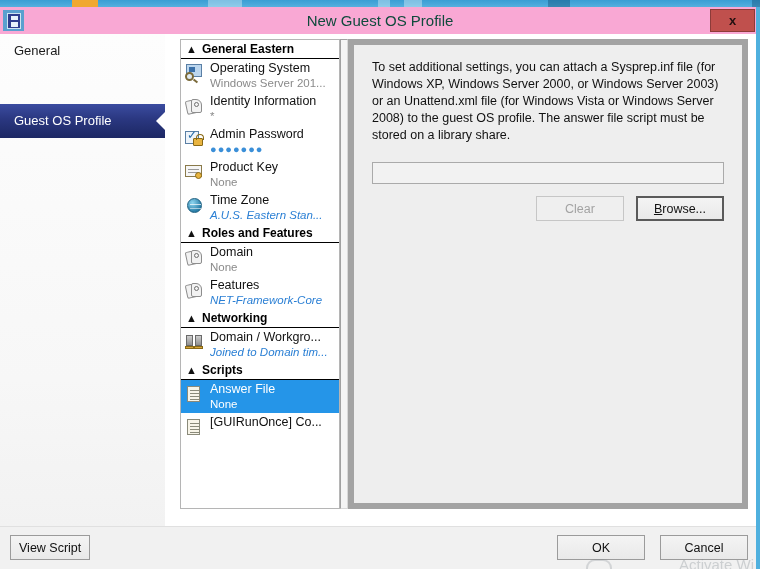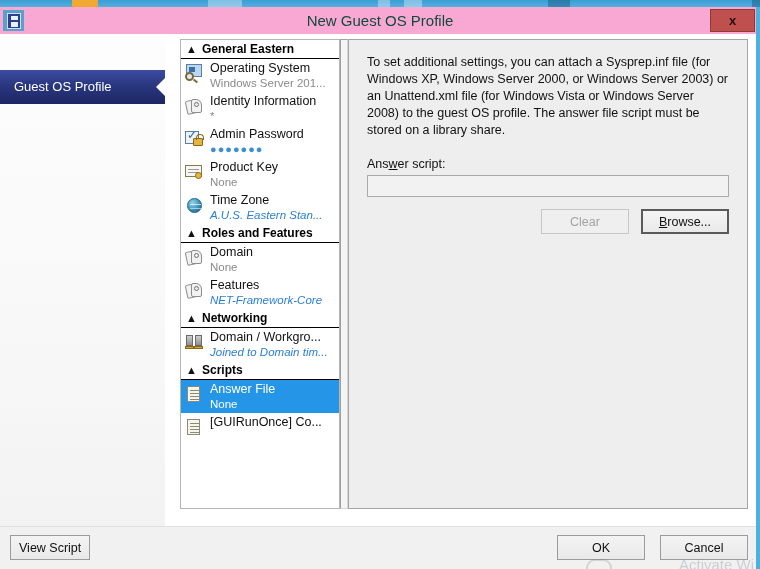--- a/index.html
+++ b/index.html
@@ -212,21 +212,21 @@
   .ic-scroll { position:absolute; left:2px; top:2px; width:13px; height:16px;
     background:#f7f4e8; border:1px solid #8a8a7a; }
   .ic-scroll:before{ content:""; position:absolute; left:2px; top:3px;
     width:9px; height:1px; background:#8a8a7a;
     box-shadow:0 3px 0 #8a8a7a, 0 6px 0 #8a8a7a, 0 9px 0 #8a8a7a; }
 
   
   #right-panel {
     position:absolute; left:348px; top:5px; right:12px; height:470px;
     background:#eeeeee;
-    border:1px solid #a3a3a3;
+    border:6px solid #a3a3a3;
     padding:14px 18px;
   }
   #intro-text {
     font-size:12.5px; color:#111111; line-height:17px;
     margin:0 0 18px 0;
   }
   #answer-label {
     font-size:12.5px; color:#111111; margin-bottom:4px;
   }
   #answer-label u { text-decoration:underline; }
@@ -308,20 +308,23 @@
     <div id="win-icon">
         <div class="inner"></div>
       </div>
     <div id="title-text">New Guest OS Profile</div>
     <div id="close-btn">x</div>
   </div>
 
   <div id="content">
 
     <div id="nav">
+      <div class="nav-item">
+        <span>General</span>
+      </div>
       <div class="nav-item selected">
         <span>Guest OS Profile</span>
         <span class="notch"></span>
       </div>
     </div>
 
     <div id="tree-wrap">
 
       <div class="sec-header">
         <span class="chev">▲</span>
@@ -452,21 +455,20 @@
         </span>
       </div>
 
     </div>
 
     <div id="tree-scroll-outer"></div>
 
     <div id="right-panel">
       <p id="intro-text">To set additional settings, you can attach a Sysprep.inf file (for Windows XP, Windows Server 2000, or Windows Server 2003) or an Unattend.xml file (for Windows Vista or Windows Server 2008) to the guest OS profile. The answer file script must be stored on a library share.</p>
 
-      <div id="answer-label"><span>Ans</span><u>w</u><span>er script:</span></div>
 
       <input id="answer-input" type="text" value="" style="">
 
       <div id="btn-row">
         <button class="dlg-btn disabled">Clear</button>
         <button class="dlg-btn strong"><u>B</u><span>rowse...</span></button>
       </div>
     </div>
 
   </div>

